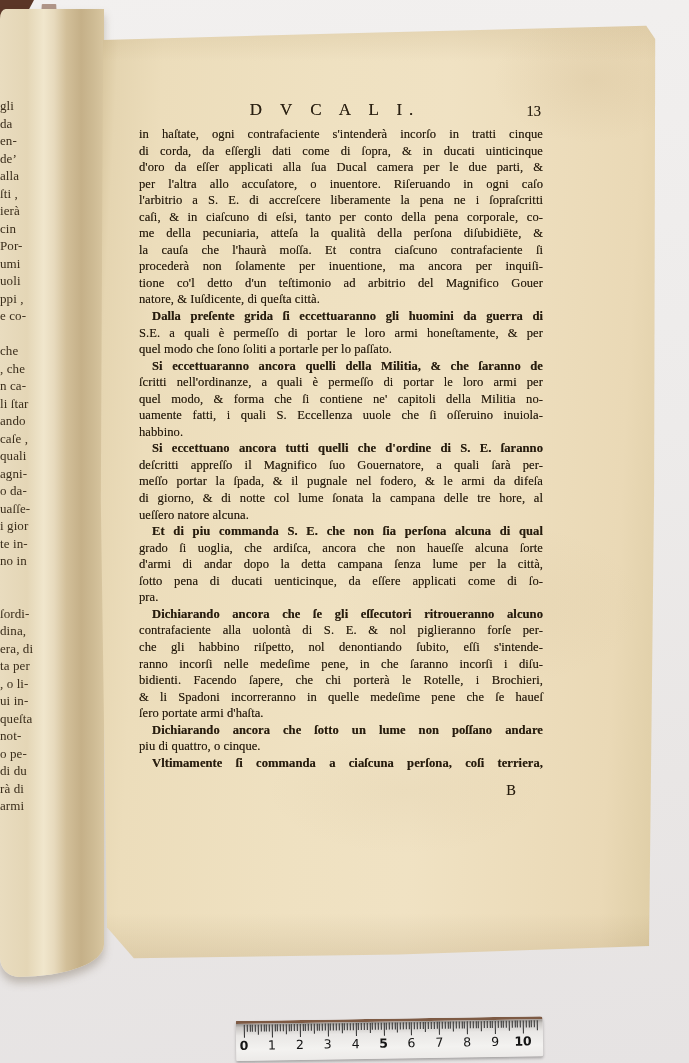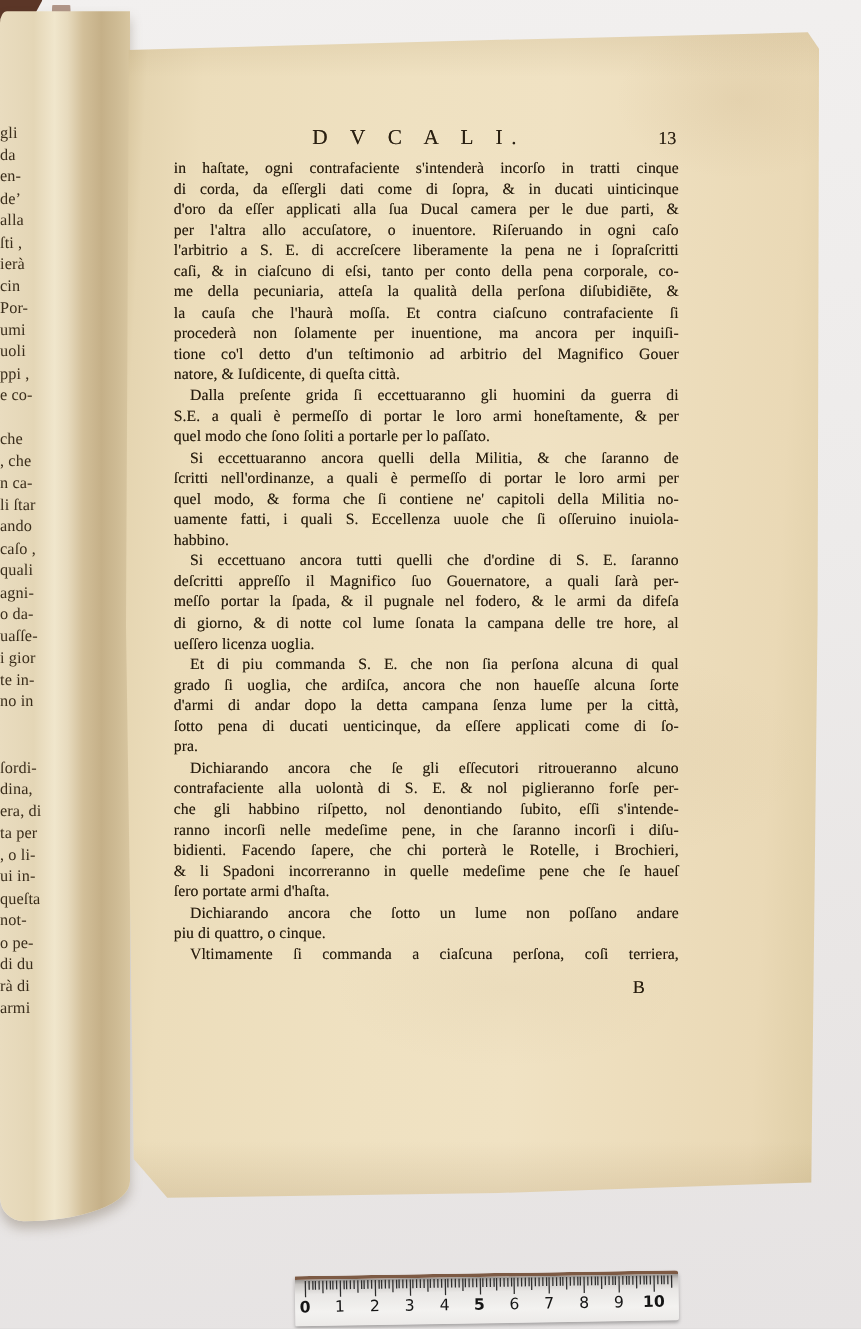--- a/index.html
+++ b/index.html
@@ -61,21 +61,21 @@
   .body-text{
     position:absolute;left:41px;top:102px;width:404px;
     font-size:12.6px;color:#261c0e;letter-spacing:.05px;
     text-shadow:0 0 .5px rgba(40,26,10,.55);
   }
   .line{
     height:16.55px;line-height:16.55px;white-space:nowrap;
     text-align:justify;text-align-last:justify;
   }
   .line.end{text-align-last:left;}
-  .line.indent{text-indent:13px;}
+  .line.indent{text-indent:13px;font-weight:bold;}
   .sig{
     position:absolute;left:400px;top:758px;width:26px;text-align:center;
     font-size:14.5px;color:#261c0e;text-shadow:0 0 .5px rgba(40,26,10,.55);
   }
   
   .ruler{
     position:absolute;left:236px;top:1021px;width:307px;height:37px;
     transform:rotate(-0.9deg);transform-origin:left center;
     background:linear-gradient(180deg,#97938f 0%,#c9c6c3 10%,#e9e7e5 32%,#f3f2f0 70%,#eceae8 100%);
     border-top:3px solid #7d5a44;border-radius:1px 3px 2px 1px;
@@ -110,21 +110,21 @@
         <div class="frag">umi</div>
         <div class="frag">uoli</div>
         <div class="frag">ppi ,</div>
         <div class="frag">e co-</div>
         <div class="frag">&nbsp;</div>
         <div class="frag">che</div>
         <div class="frag">, che</div>
         <div class="frag">n ca-</div>
         <div class="frag">li ſtar</div>
         <div class="frag">ando</div>
-        <div class="frag">caſo ,</div>
+        <div class="frag">caſe ,</div>
         <div class="frag">quali</div>
         <div class="frag">agni-</div>
         <div class="frag">o da-</div>
         <div class="frag">uaſſe-</div>
         <div class="frag">i gior</div>
         <div class="frag">te in-</div>
         <div class="frag">no in</div>
         <div class="frag">&nbsp;</div>
         <div class="frag">&nbsp;</div>
         <div class="frag">ſordi-</div>
@@ -164,21 +164,21 @@
         <div class="line end">quel modo che ſono ſoliti a portarle per lo paſſato.</div>
         <div class="line indent">Si eccettuaranno ancora quelli della Militia, &amp; che ſaranno de</div>
         <div class="line">ſcritti nell'ordinanze, a quali è permeſſo di portar le loro armi per</div>
         <div class="line">quel modo, &amp; forma che ſi contiene ne' capitoli della Militia no-</div>
         <div class="line">uamente fatti, i quali S. Eccellenza uuole che ſi oſſeruino inuiola-</div>
         <div class="line end">habbino.</div>
         <div class="line indent">Si eccettuano ancora tutti quelli che d'ordine di S. E. ſaranno</div>
         <div class="line">deſcritti appreſſo il Magnifico ſuo Gouernatore, a quali ſarà per-</div>
         <div class="line">meſſo portar la ſpada, &amp; il pugnale nel fodero, &amp; le armi da difeſa</div>
         <div class="line">di giorno, &amp; di notte col lume ſonata la campana delle tre hore, al</div>
-        <div class="line end">ueſſero licenza uoglia.</div>
+        <div class="line end">ueſſero natore alcuna.</div>
         <div class="line indent">Et di piu commanda S. E. che non ſia perſona alcuna di qual</div>
         <div class="line">grado ſi uoglia, che ardiſca, ancora che non haueſſe alcuna ſorte</div>
         <div class="line">d'armi di andar dopo la detta campana ſenza lume per la città,</div>
         <div class="line">ſotto pena di ducati uenticinque, da eſſere applicati come di ſo-</div>
         <div class="line end">pra.</div>
         <div class="line indent">Dichiarando ancora che ſe gli eſſecutori ritroueranno alcuno</div>
         <div class="line">contrafaciente alla uolontà di S. E. &amp; nol piglieranno forſe per-</div>
         <div class="line">che gli habbino riſpetto, nol denontiando ſubito, eſſi s'intende-</div>
         <div class="line">ranno incorſi nelle medeſime pene, in che ſaranno incorſi i diſu-</div>
         <div class="line">bidienti.  Facendo ſapere, che chi porterà le Rotelle, i Brochieri,</div>

